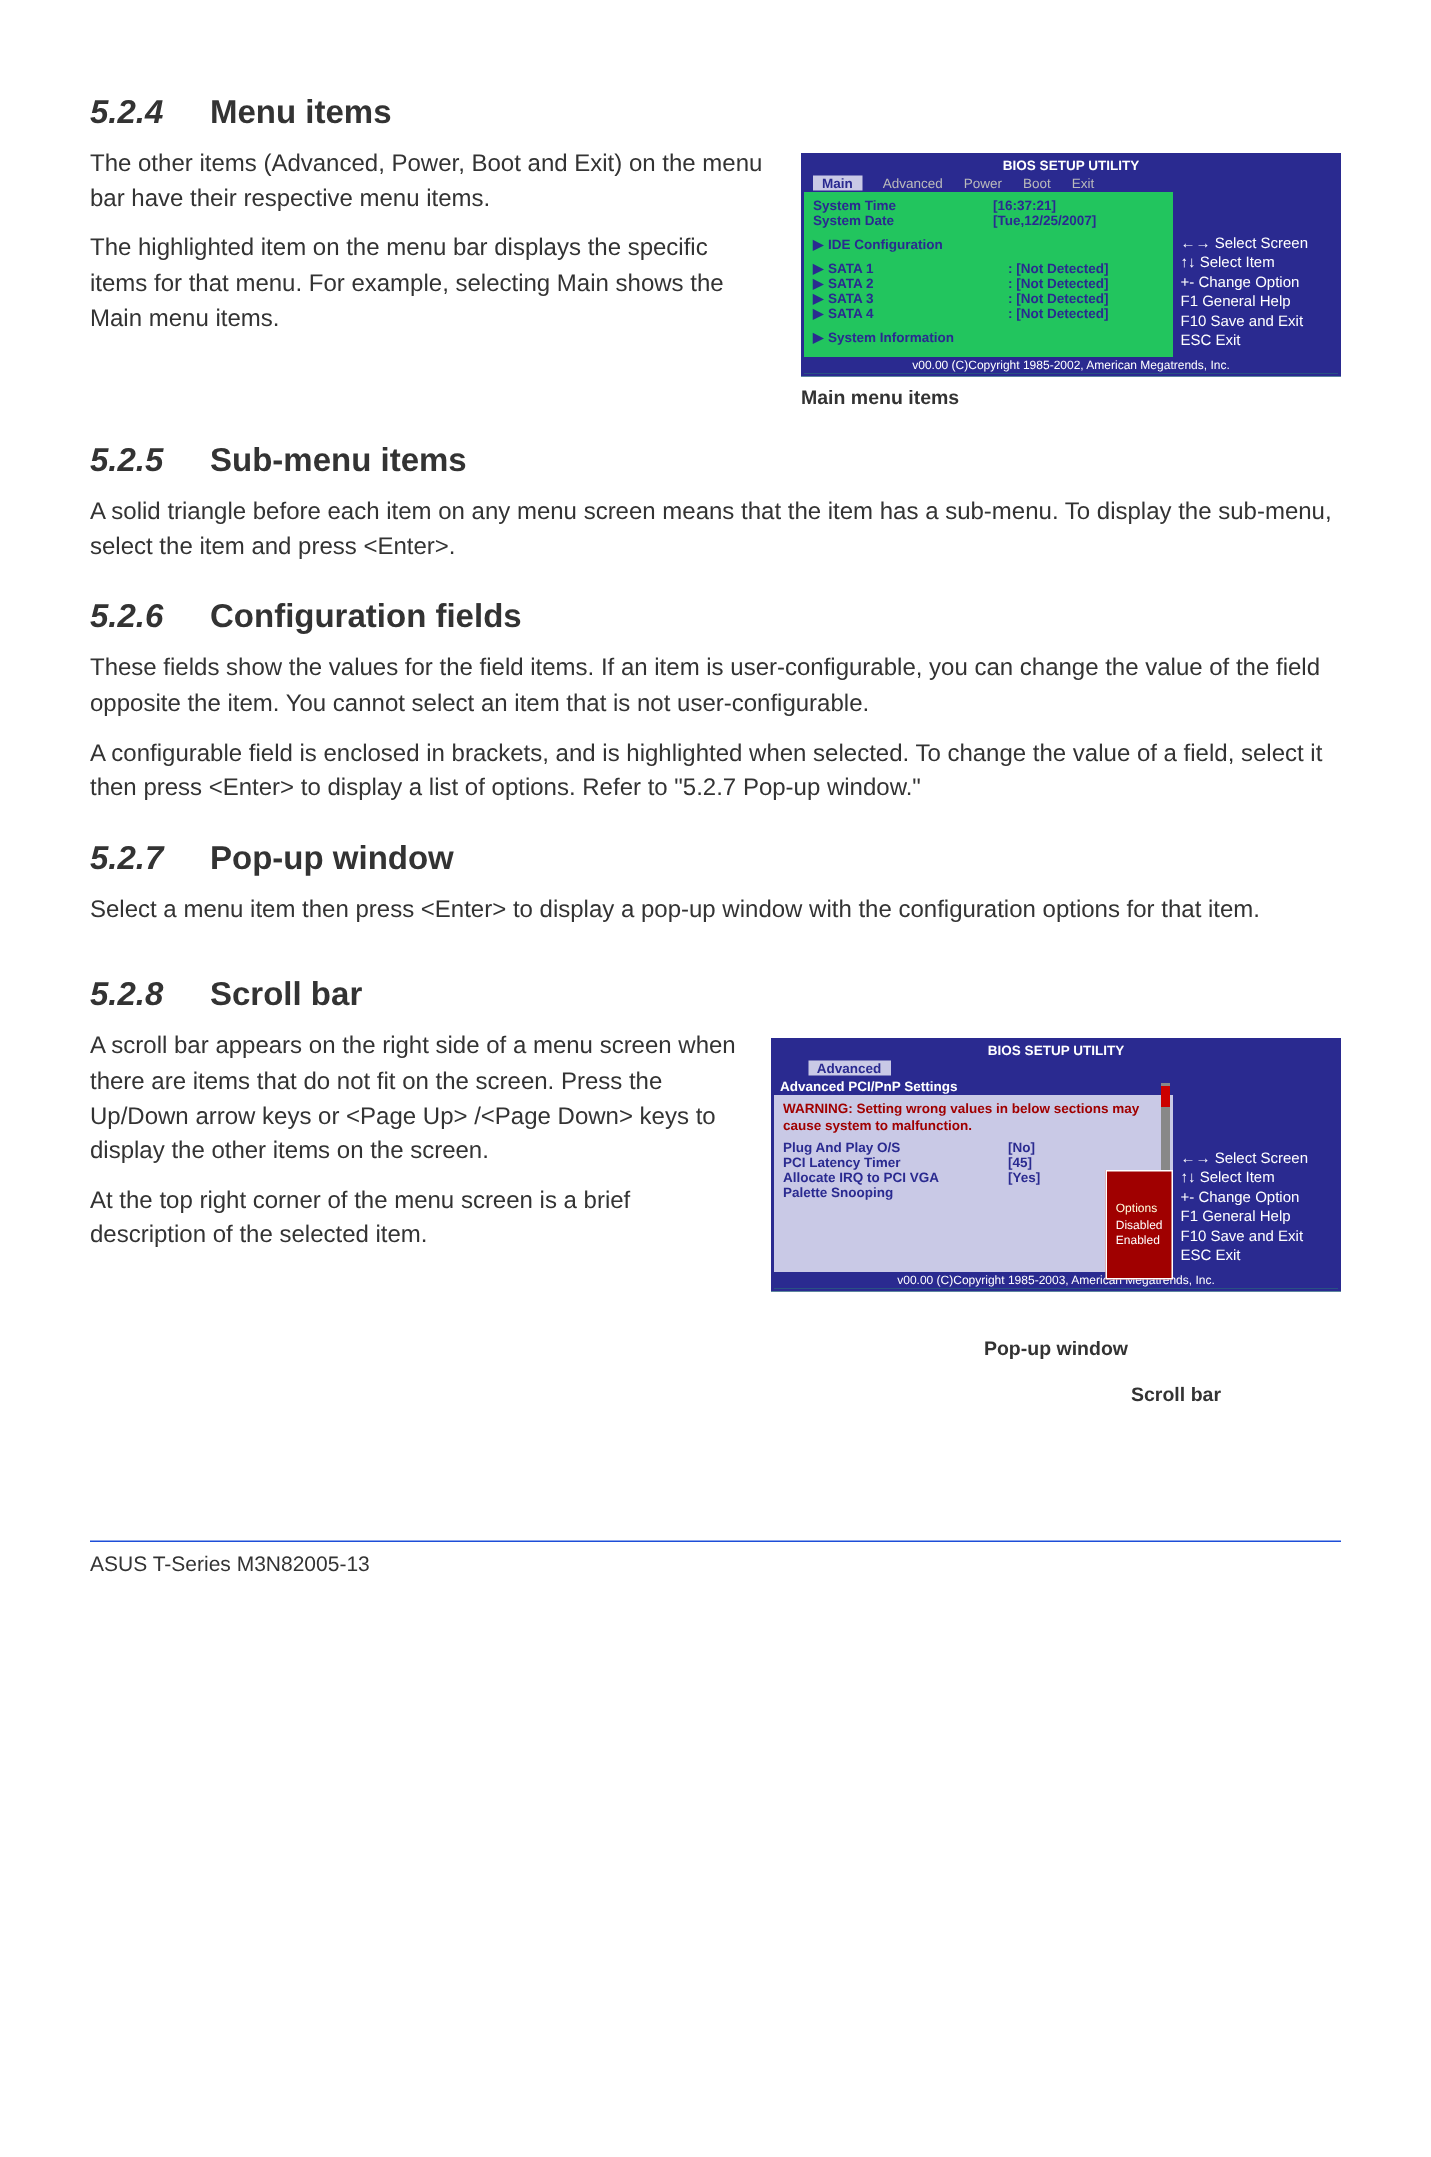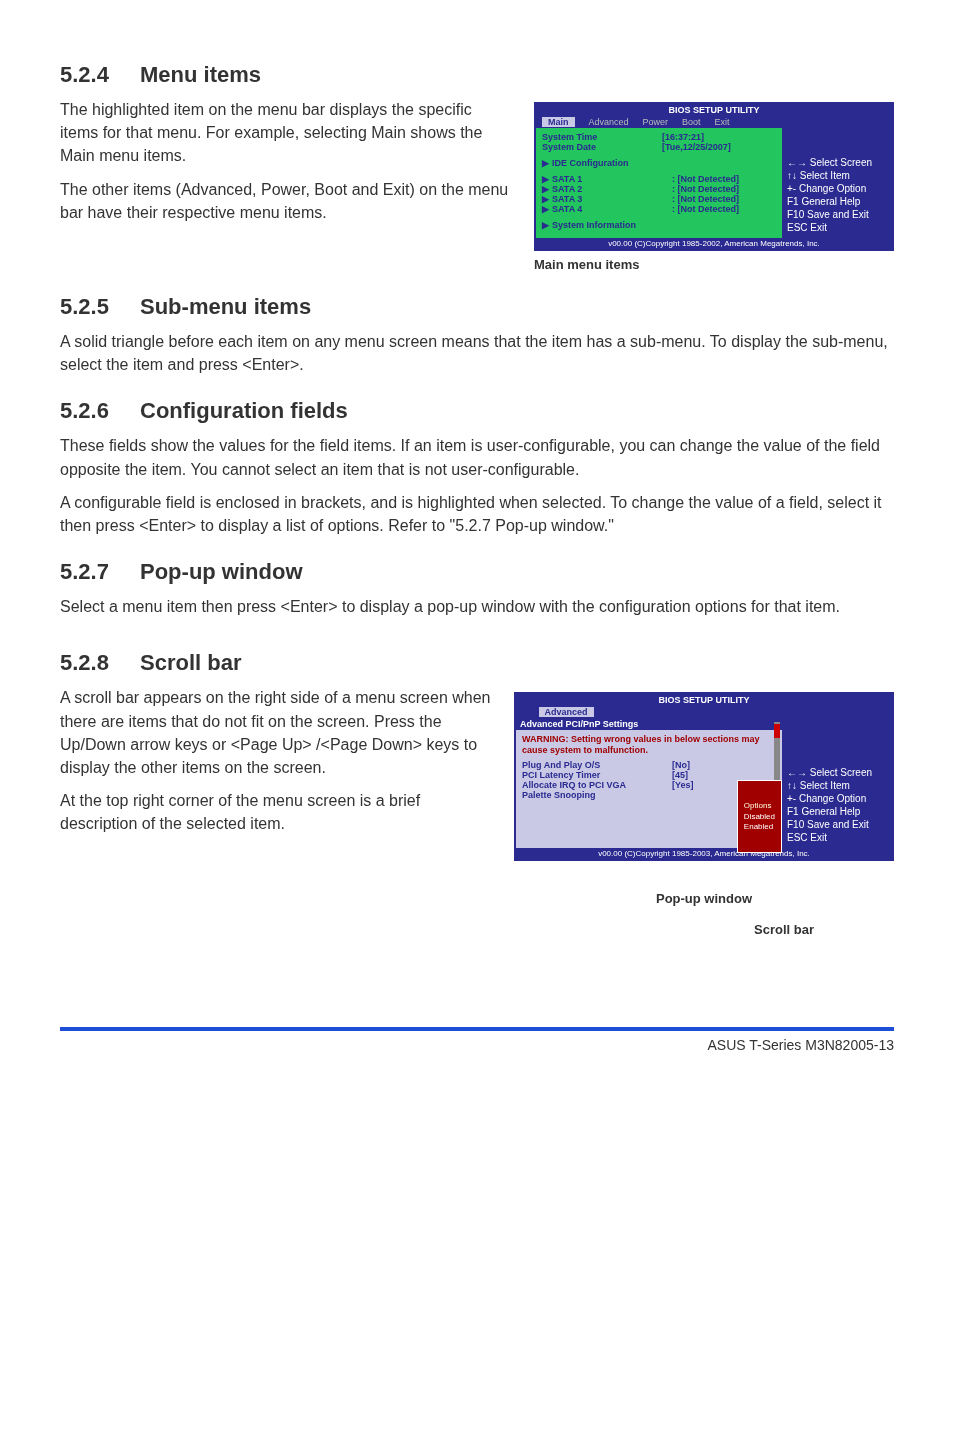--- a/index.html
+++ b/index.html
@@ -12,21 +12,21 @@
     padding: 40px 60px 20px 60px;
     position: relative;
   }
   h2 {
     font-size: 22px;
     font-weight: bold;
     color: #333;
     margin-top: 22px;
     margin-bottom: 10px;
   }
-  h2 .num { display: inline-block; min-width: 80px; }
+  h2 .num { display: inline-block; min-width: 80px; font-style: italic; }
   p {
     font-size: 16px;
     line-height: 1.45;
     color: #333;
     margin-bottom: 10px;
   }
   .row524 { display: flex; gap: 20px; align-items: flex-start; }
   .row524 .text { flex: 1; }
   .bios-main {
     width: 360px;
@@ -162,36 +162,36 @@
     text-align: center;
     font-weight: bold;
     font-size: 13px;
     margin-top: 16px;
     margin-left: 160px;
   }
   .section-528-529 { overflow: hidden; }
   .section-528-529 p { max-width: 440px; }
   .page-footer {
     margin-top: 90px;
-    border-top: 4px solid #1d4ed8;
+    border-top: 1px solid #1d4ed8;
     padding-top: 6px;
     display: flex;
-    justify-content: flex-end;
+    justify-content: flex-start;
     font-size: 14px;
   }
   .clear { clear: both; }
 </style>
 </head>
 <body>
 
 <h2><span class="num">5.2.4</span><span>Menu items</span></h2>
 <div class="row524">
   <div class="text">
+    <p>The other items (Advanced, Power, Boot and Exit) on the menu bar have their respective menu items.</p>
     <p>The highlighted item on the menu bar  displays the specific items for that menu. For example, selecting Main shows the Main menu items.</p>
-    <p>The other items (Advanced, Power, Boot and Exit) on the menu bar have their respective menu items.</p>
   </div>
   <div class="bios-main">
     <div class="bios-box">
       <div class="bios-title">BIOS SETUP UTILITY</div>
       <div class="bios-menubar">
         <span class="active">Main</span>
         <span>Advanced</span>
         <span>Power</span>
         <span>Boot</span>
         <span>Exit</span>

